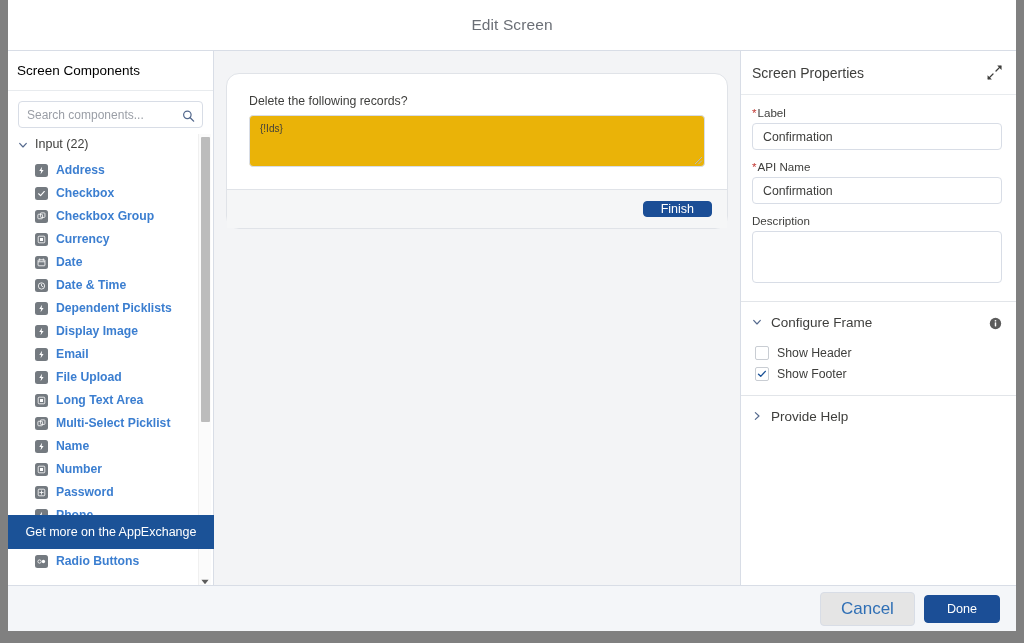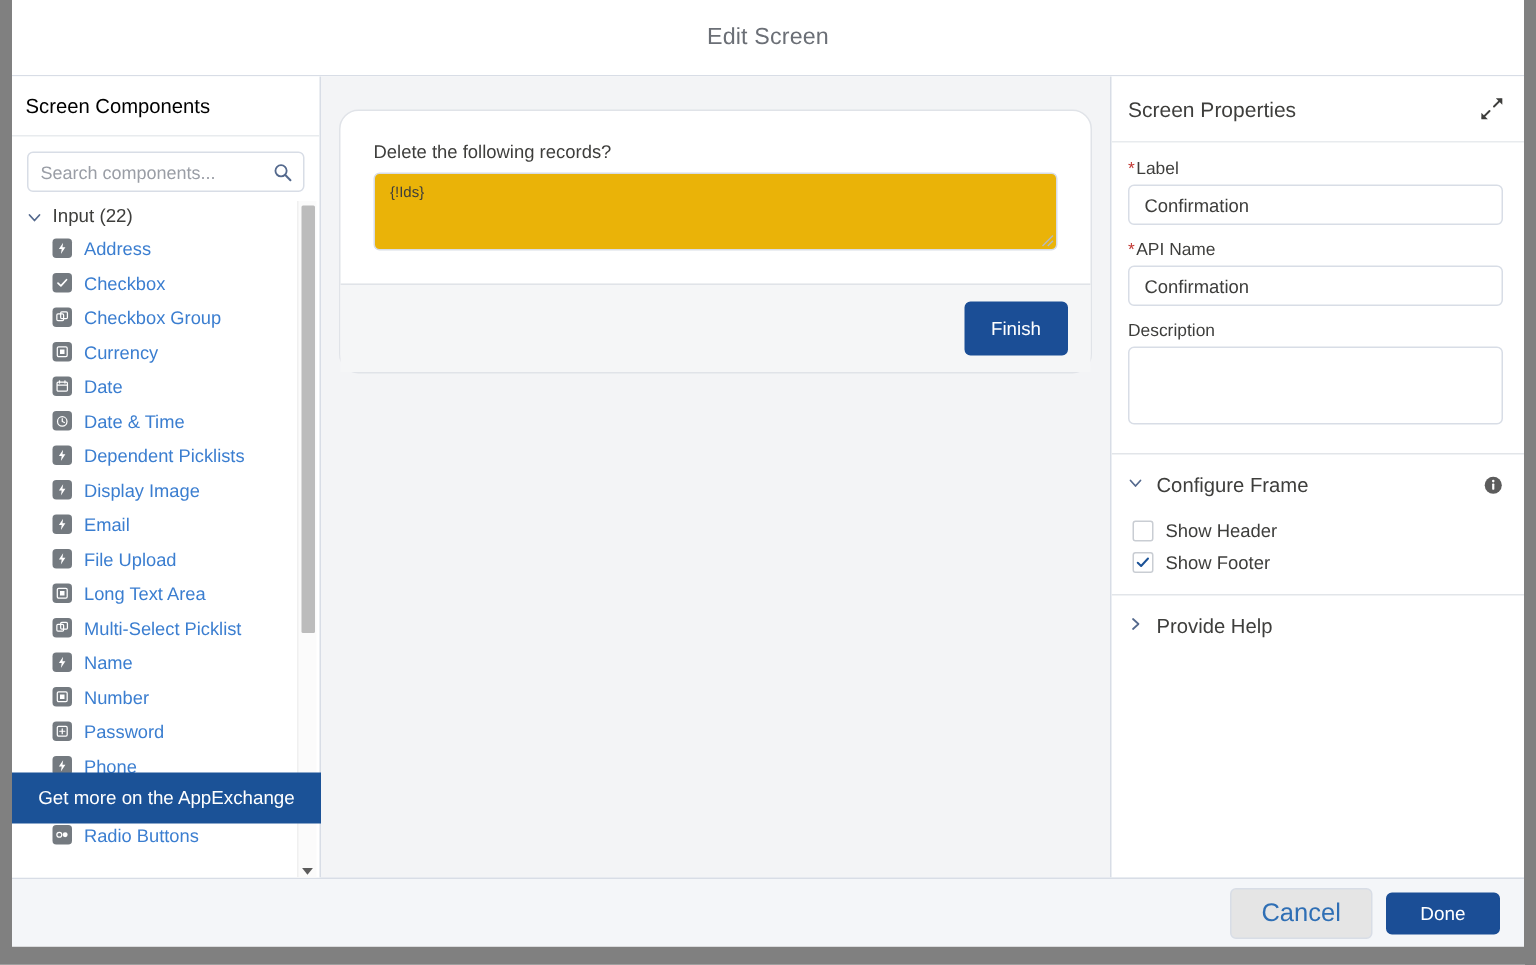--- a/index.html
+++ b/index.html
@@ -115,25 +115,26 @@
     color: #3e3e3c;
     cursor: pointer;
   }
   .chev-down {
     width: 10px; height: 10px;
     flex: 0 0 auto;
   }
   .comp-list { padding: 0; margin: 0; list-style: none; }
   .comp-item {
     display: flex;
-    align-items: center;
+    align-items: flex-end;
     gap: 8px;
     height: 23px;
     padding-left: 27px;
     cursor: pointer;
+    font-weight: bold;
   }
   .cicon {
     width: 13px; height: 13px;
     border-radius: 2.5px;
     background: #747a80;
     flex: 0 0 auto;
     display: flex;
     align-items: center;
     justify-content: center;
   }
@@ -226,21 +227,21 @@
     padding: 11px 15px;
     display: flex;
     justify-content: flex-end;
   }
   .btn-finish {
     background: #1b4e96;
     color: #ffffff;
     border: 1px solid #1b4e96;
     border-radius: 4px;
     font-size: 12.5px;
-    padding: 10px 17px;
+    padding: 0 17px;
     cursor: pointer;
     font-family: "Liberation Sans", sans-serif;
   }
 
   
   .props {
     width: 276px;
     min-width: 276px;
     background: #ffffff;
     border-left: 1px solid #d8dde6;

